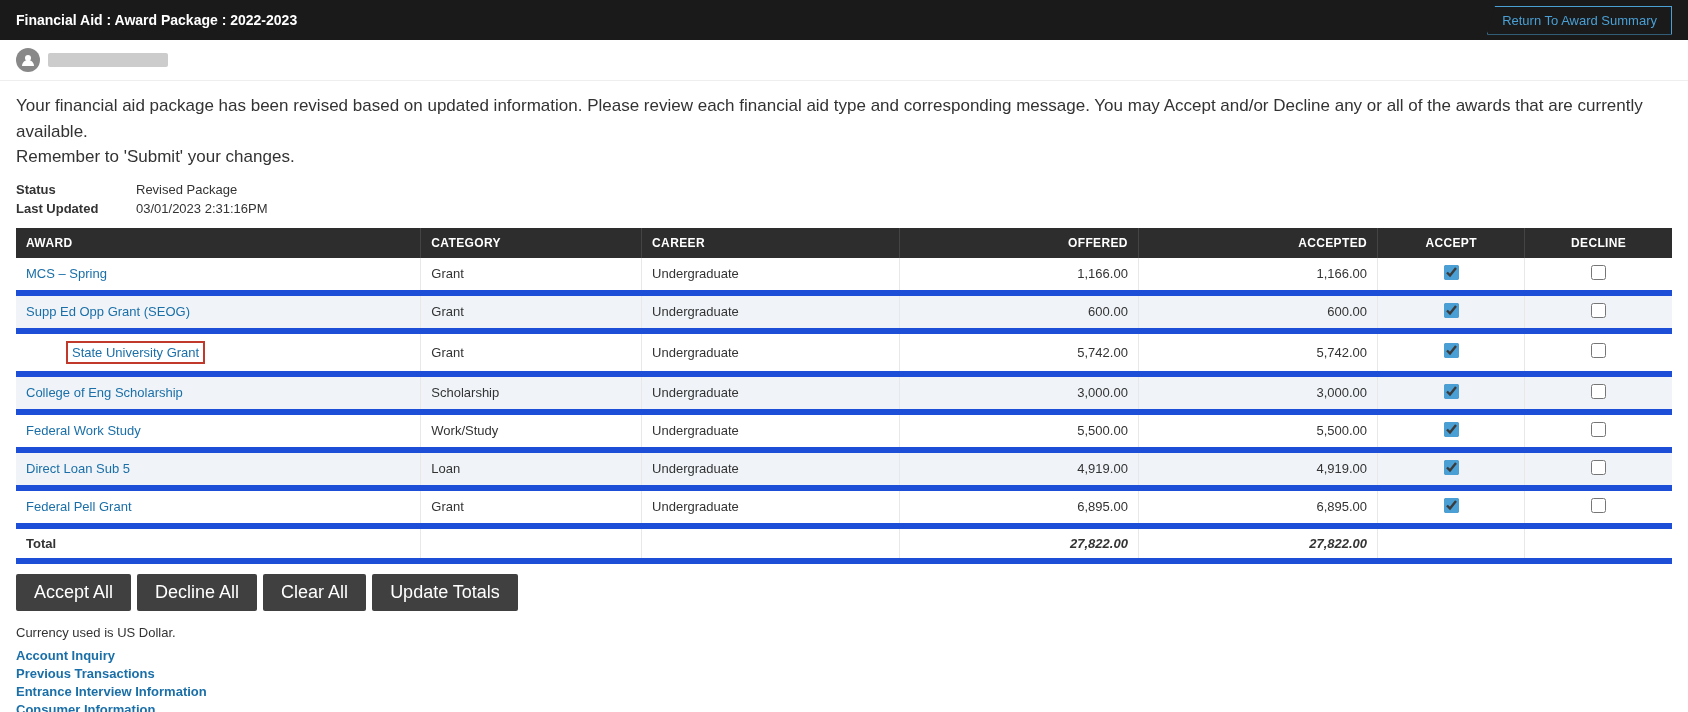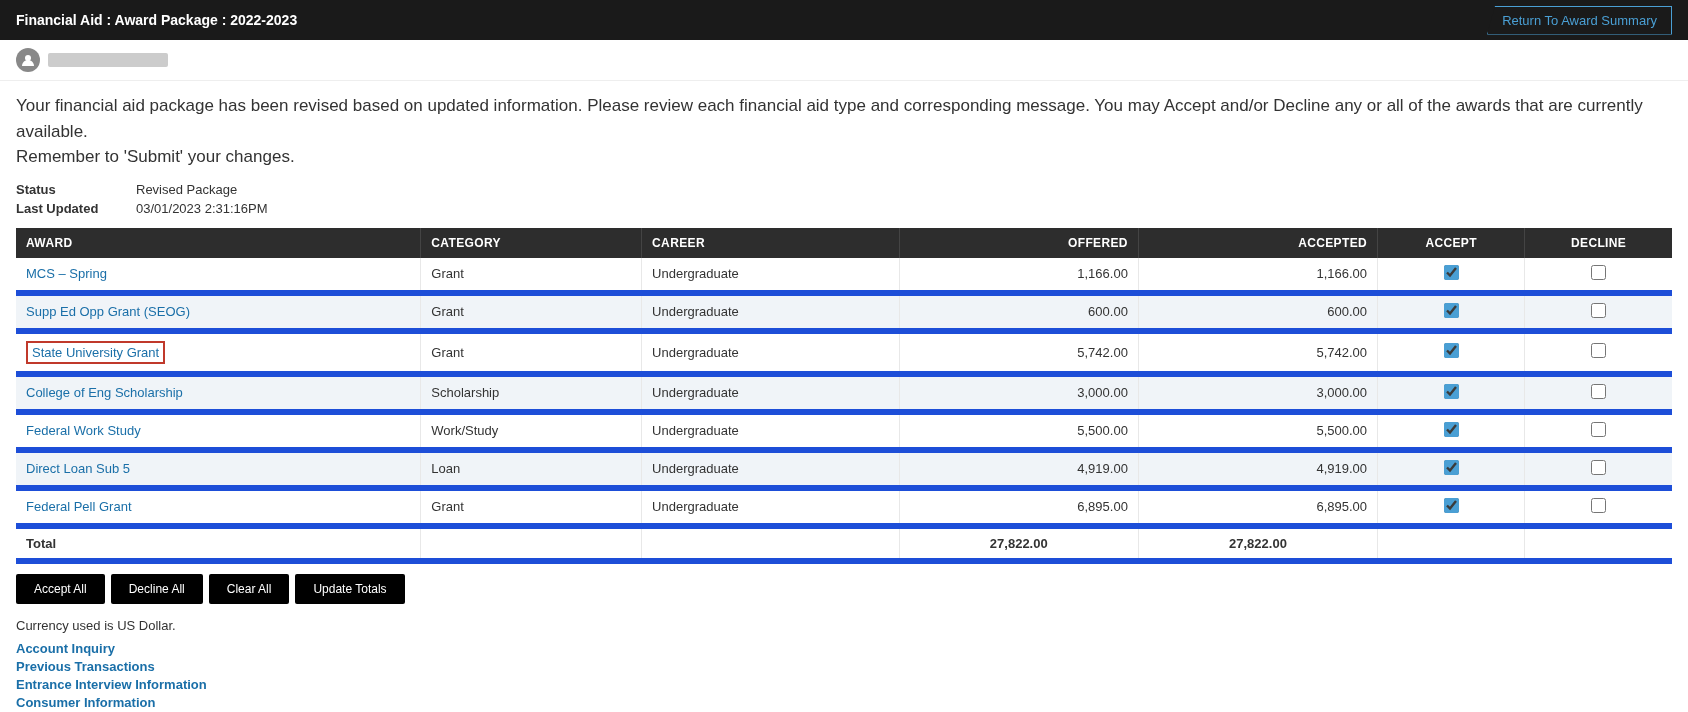--- a/index.html
+++ b/index.html
@@ -113,53 +113,55 @@
     .award-link {
       color: #1a6fa8;
       text-decoration: none;
       cursor: pointer;
     }
 
     .highlighted-row td:first-child .award-link {
       border: 2px solid #c0392b;
       padding: 2px 4px;
       display: inline-block;
+      margin-left: 40px;
     }
 
     .amount-cell {
       text-align: right;
     }
     .total-cell {
-      text-align: center;
-      font-weight: bold;
+      text-align: right;
+      font-weight: bold;
+      font-style: italic;
     }
 
     
     .checkbox-cell {
       text-align: center;
     }
     .cb {
       width: 15px;
       height: 15px;
       accent-color: #4a9fd4;
       cursor: pointer;
     }
 
     
     .buttons-row {
       display: flex;
       gap: 6px;
       margin-bottom: 14px;
     }
     .action-btn {
-      background: #000000;
+      background: #404040;
       color: #fff;
       border: none;
       padding: 8px 18px;
-      font-size: 12px;
+      font-size: 18px;
       cursor: pointer;
       border-radius: 2px;
     }
 
     
     .currency-note {
       font-size: 13px;
       color: #333;
       margin-bottom: 8px;
     }

